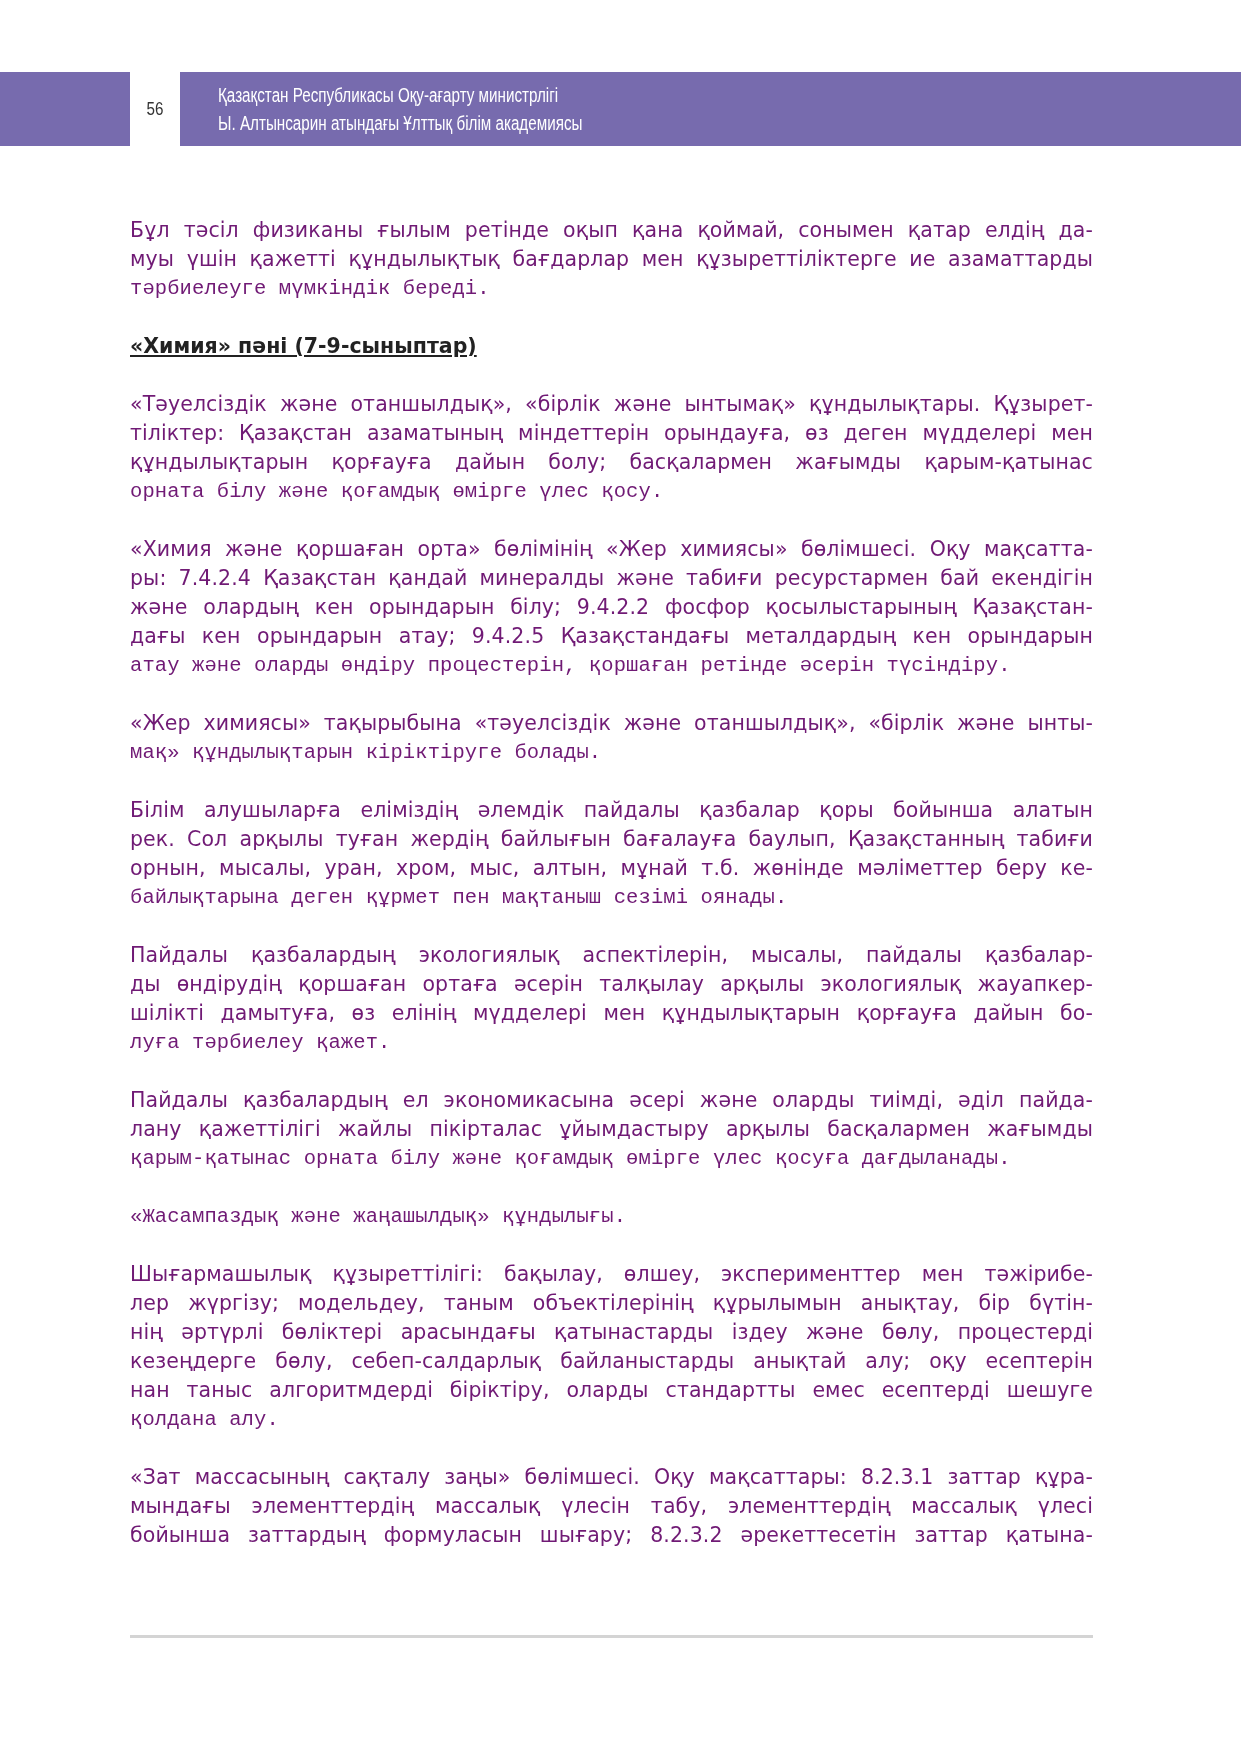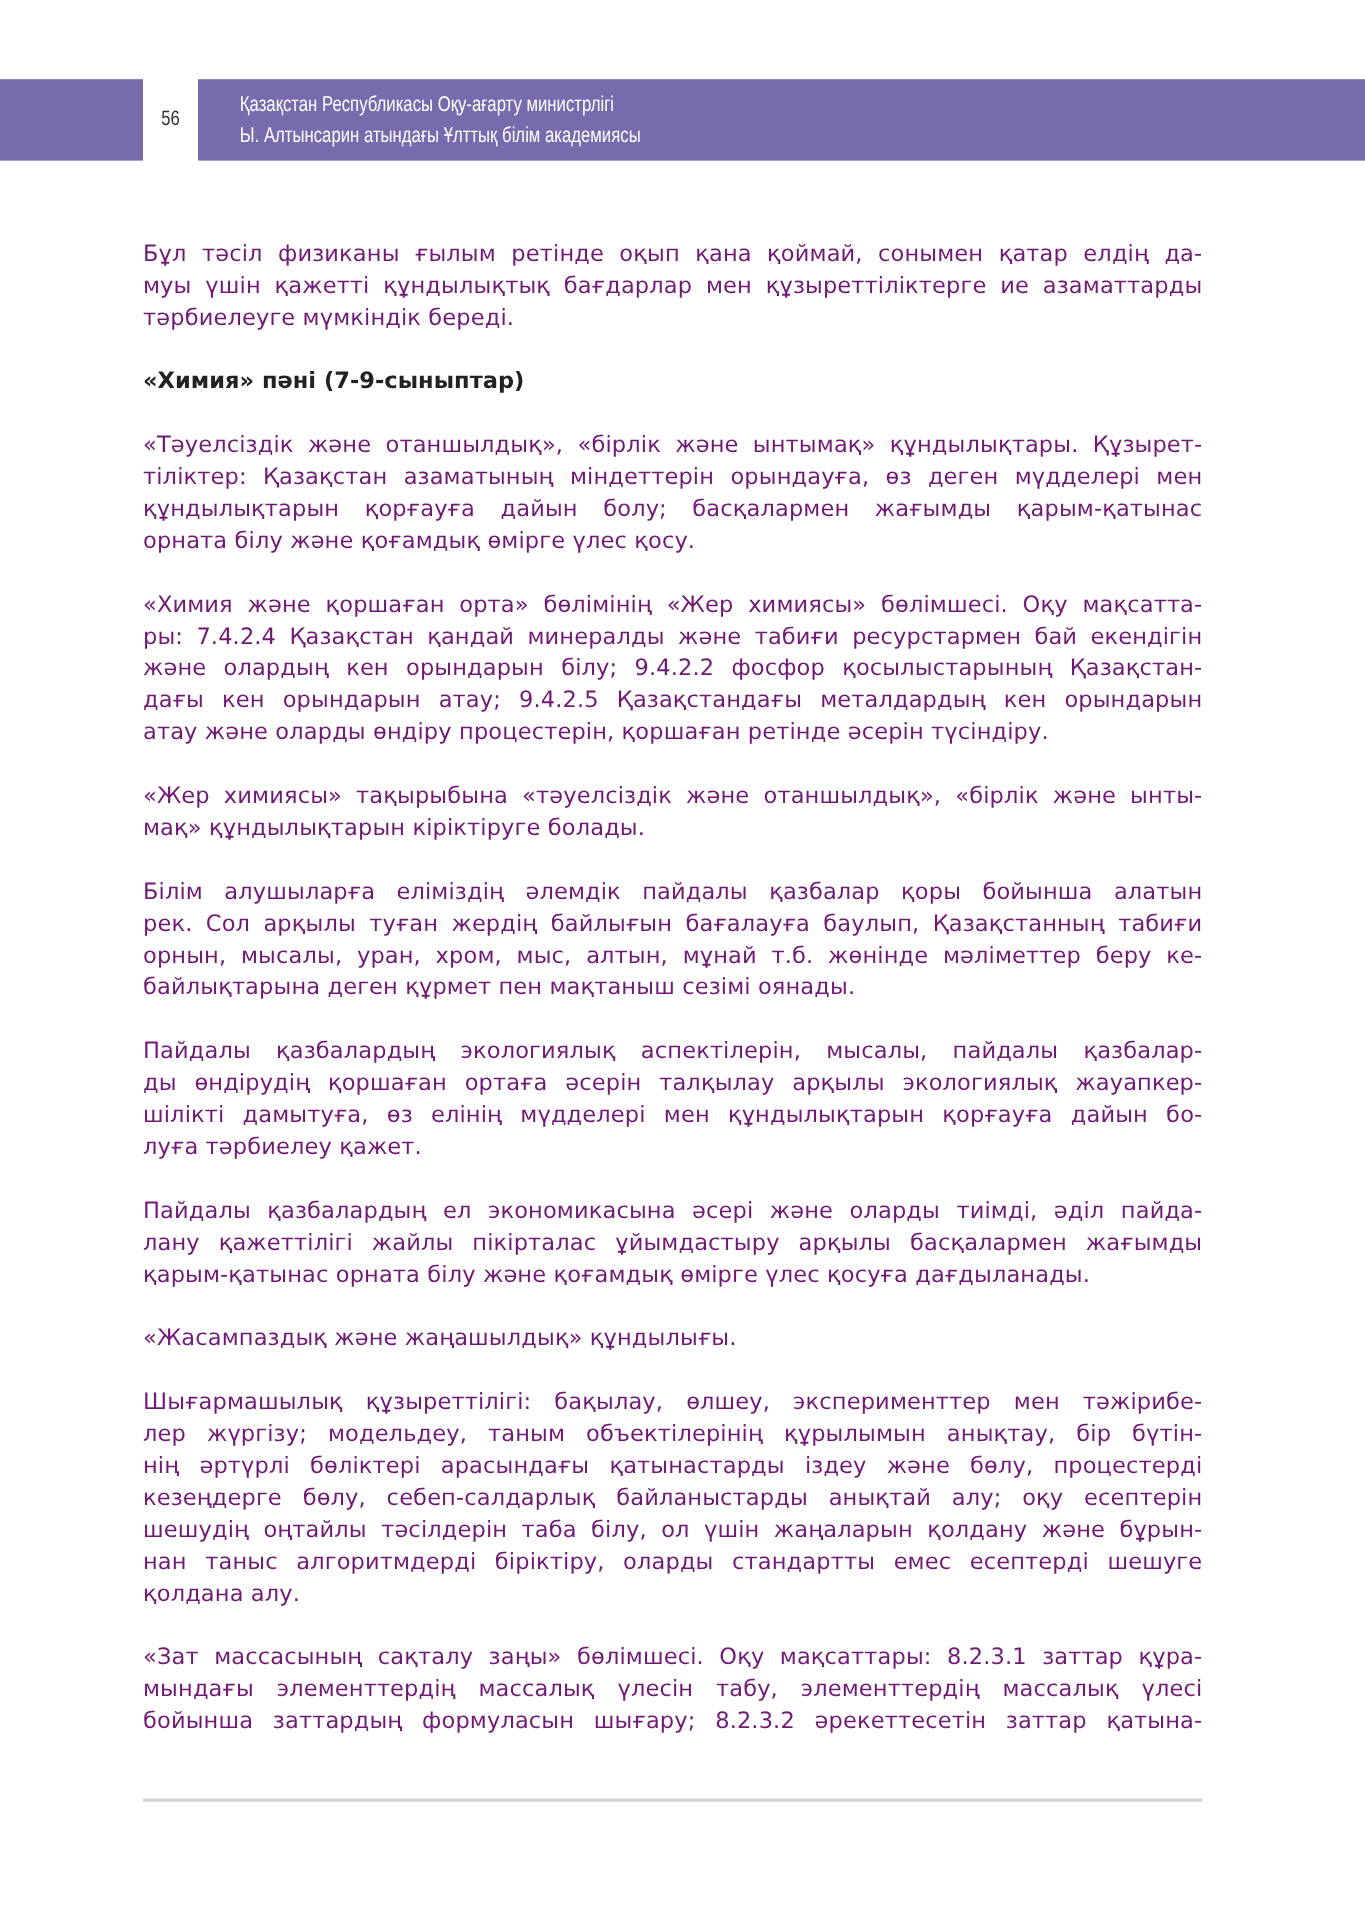--- a/index.html
+++ b/index.html
@@ -4,22 +4,22 @@
 <style>
   html, body { margin: 0; padding: 0; background: #ffffff; }
   body { width: 1241px; height: 1754px; position: relative; overflow: hidden; font-family: "DejaVu Sans", sans-serif; color: #333333; }
   .band-left { position: absolute; left: 0; top: 72px; width: 130px; height: 74px; background: #776bae; }
   .band-right { position: absolute; left: 180px; top: 72px; right: 0; height: 74px; background: #776bae; }
   .page-num { position: absolute; left: 130px; width: 50px; top: 72px; height: 74px; display: flex; align-items: center; justify-content: center; font-family: "Liberation Sans", sans-serif; font-size: 19px; color: #333; transform: scaleX(0.8); }
   .header-text { position: absolute; left: 218px; top: 81px; color: #ffffff; font-family: "Liberation Sans", sans-serif; font-size: 19.5px; line-height: 28px; transform: scaleX(0.78); transform-origin: left top; white-space: nowrap; }
   .content { position: absolute; left: 130px; top: 216px; width: 963px; }
   .para { margin: 0 0 29px 0; }
   .line { font-size: 20.5px; line-height: 29px; height: 29px; white-space: nowrap; text-align: justify; text-align-last: justify; letter-spacing: 0.1px; color: #701a75; }
-  .line.last { text-align-last: left; }
-  .heading { font-size: 20.5px; line-height: 29px; font-weight: bold; color: #222; margin: 0 0 29px 0; }
+  .line.last { text-align-last: left; font-family: Liberation Mono, monospace; }
+  .heading { font-size: 20.5px; line-height: 29px; font-weight: bold; color: #222; margin: 0 0 29px 0; text-decoration: underline; }
   .footer-rule { position: absolute; left: 130px; top: 1635px; width: 963px; height: 3px; background: #d4d4d4; }
 </style>
 </head>
 <body>
 
 <div class="band-left"></div>
 <div class="page-num">56</div>
 <div class="band-right"></div>
 <div class="header-text">
   <div>Қазақстан Республикасы Оқу-ағарту министрлігі</div>
@@ -77,21 +77,20 @@
 
   <div class="para">
     <div class="line last">«Жасампаздық және жаңашылдық» құндылығы.</div>
   </div>
 
   <div class="para">
     <div class="line">Шығармашылық құзыреттілігі: бақылау, өлшеу, эксперименттер мен тәжірибе-</div>
     <div class="line">лер жүргізу; модельдеу, таным объектілерінің құрылымын анықтау, бір бүтін-</div>
     <div class="line">нің әртүрлі бөліктері арасындағы қатынастарды іздеу және бөлу, процестерді</div>
     <div class="line">кезеңдерге бөлу, себеп-салдарлық байланыстарды анықтай алу; оқу есептерін</div>
-    <div class="line">шешудің оңтайлы тәсілдерін таба білу, ол үшін жаңаларын қолдану және бұрын-</div>
     <div class="line">нан таныс алгоритмдерді біріктіру, оларды стандартты емес есептерді шешуге</div>
     <div class="line last">қолдана алу.</div>
   </div>
 
   <div class="para">
     <div class="line">«Зат массасының сақталу заңы» бөлімшесі. Оқу мақсаттары: 8.2.3.1 заттар құра-</div>
     <div class="line">мындағы элементтердің массалық үлесін табу, элементтердің массалық үлесі</div>
     <div class="line">бойынша заттардың формуласын шығару; 8.2.3.2 әрекеттесетін заттар қатына-</div>
   </div>
 </div>

